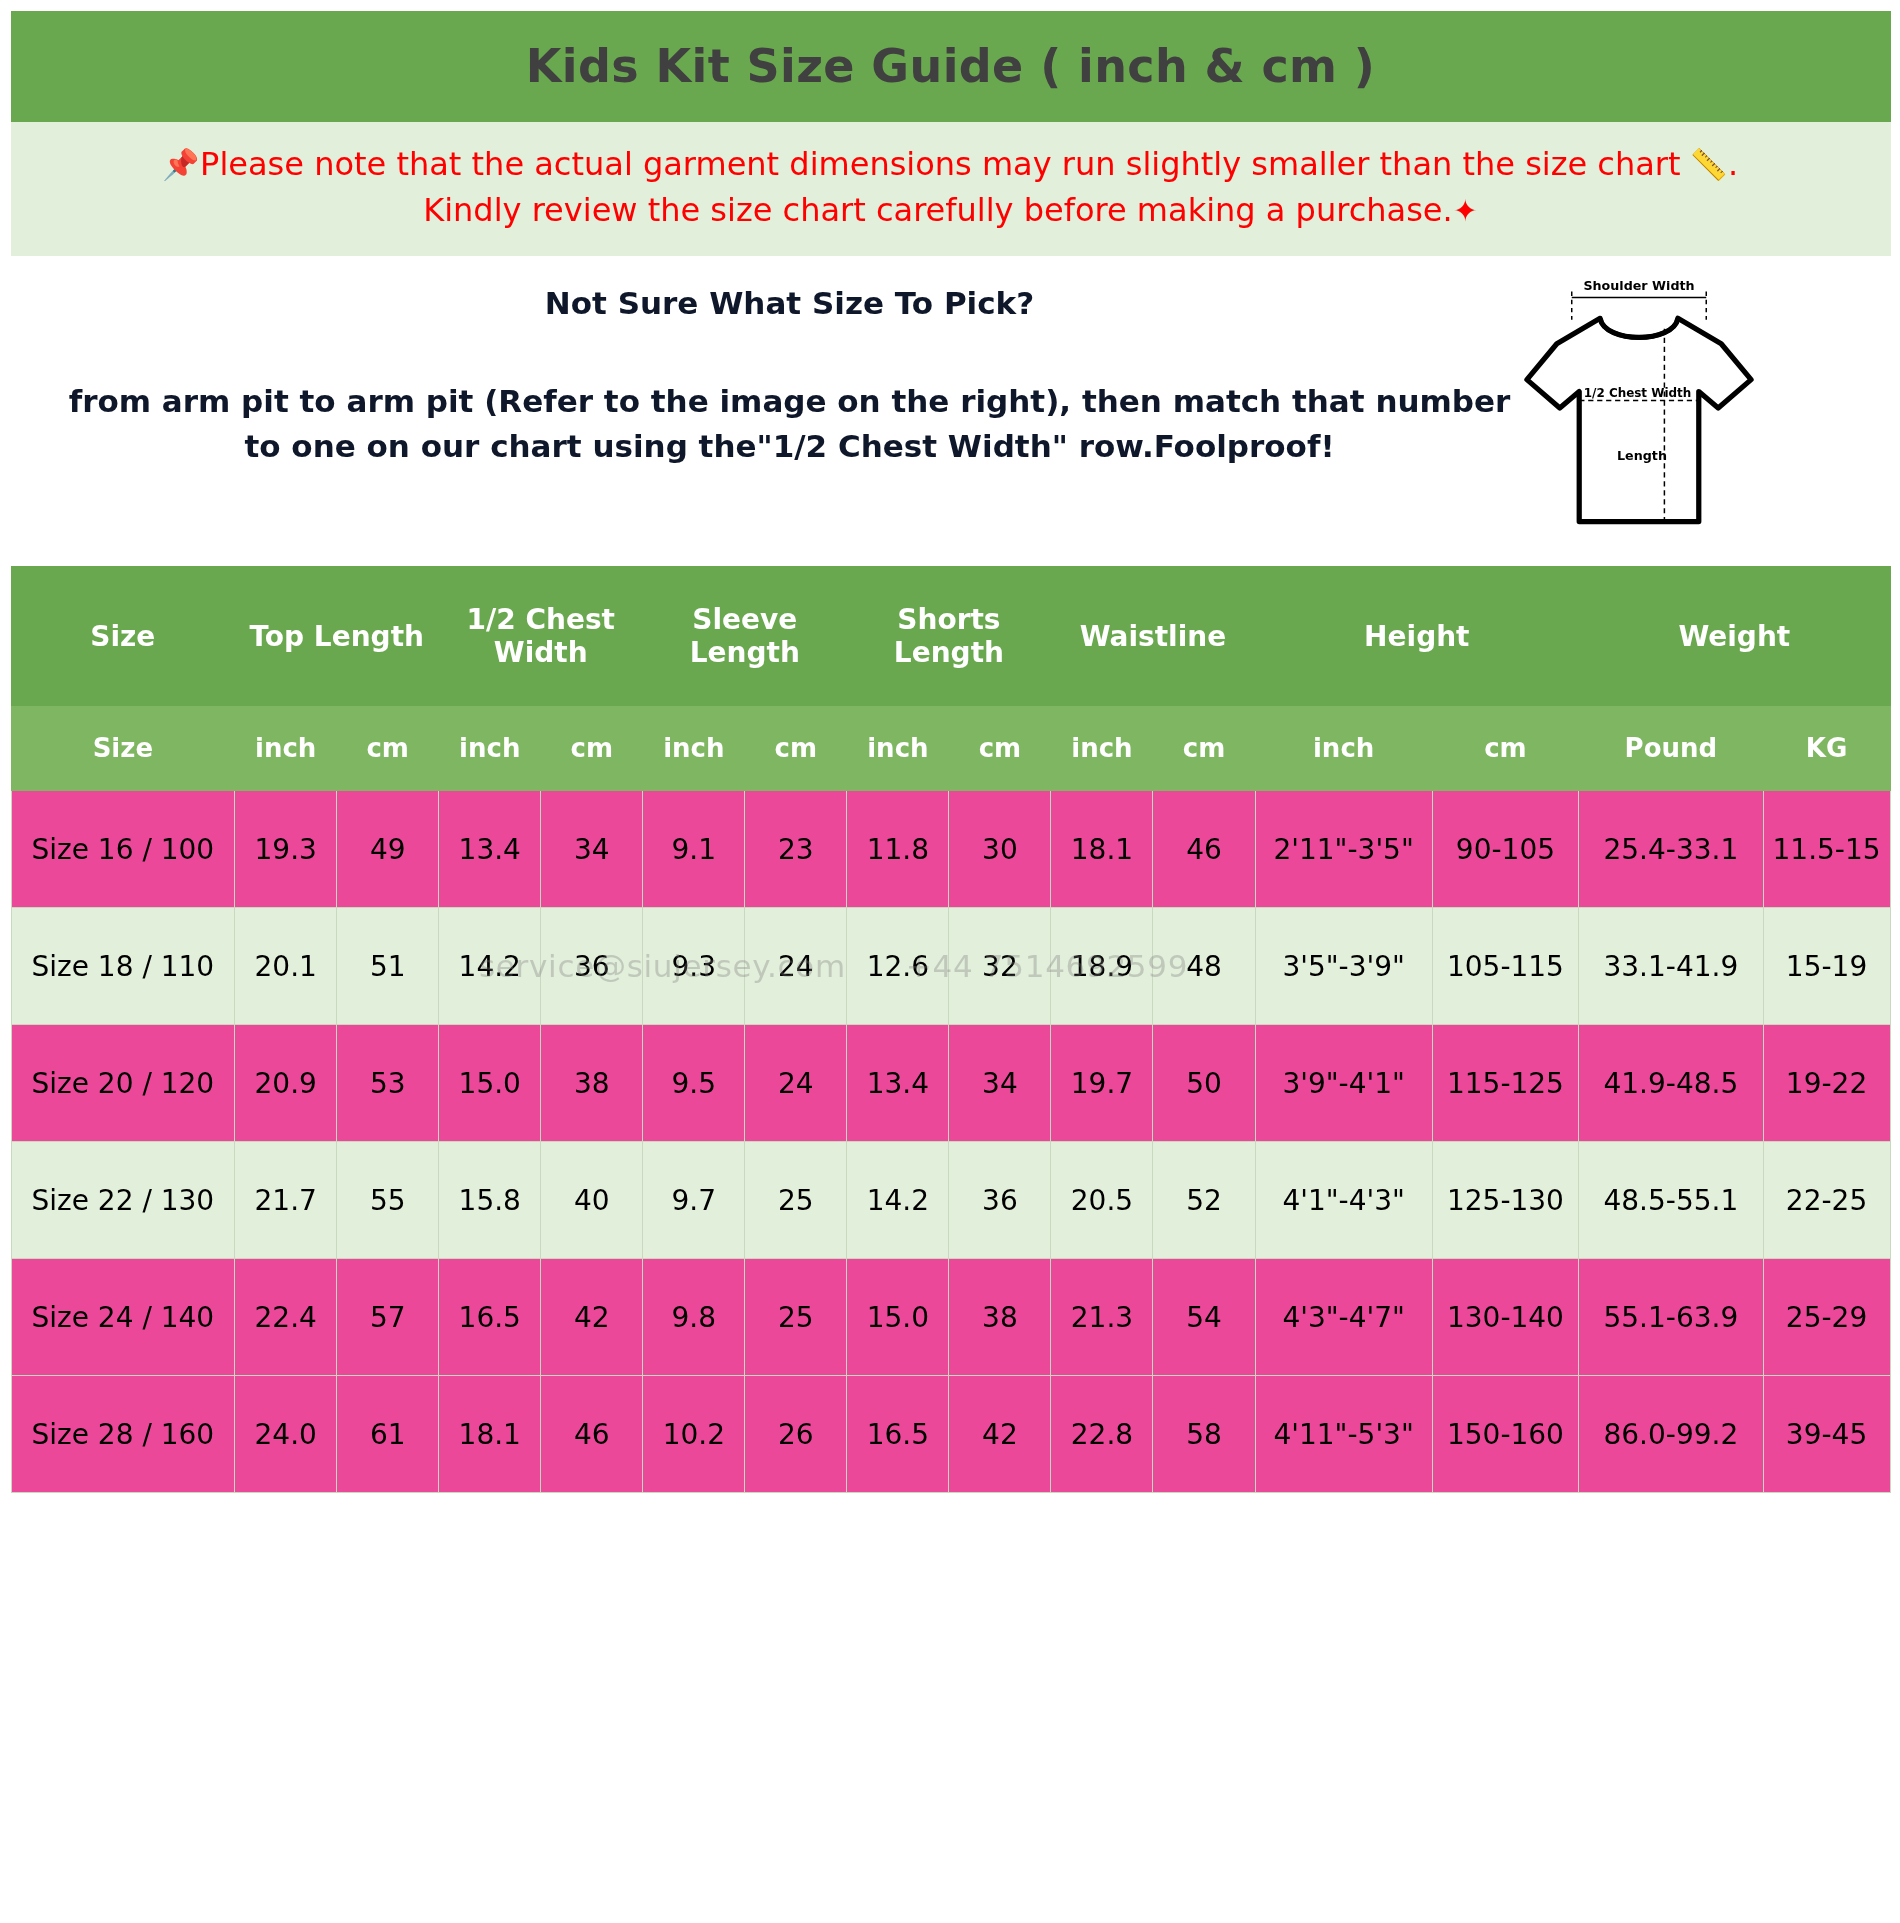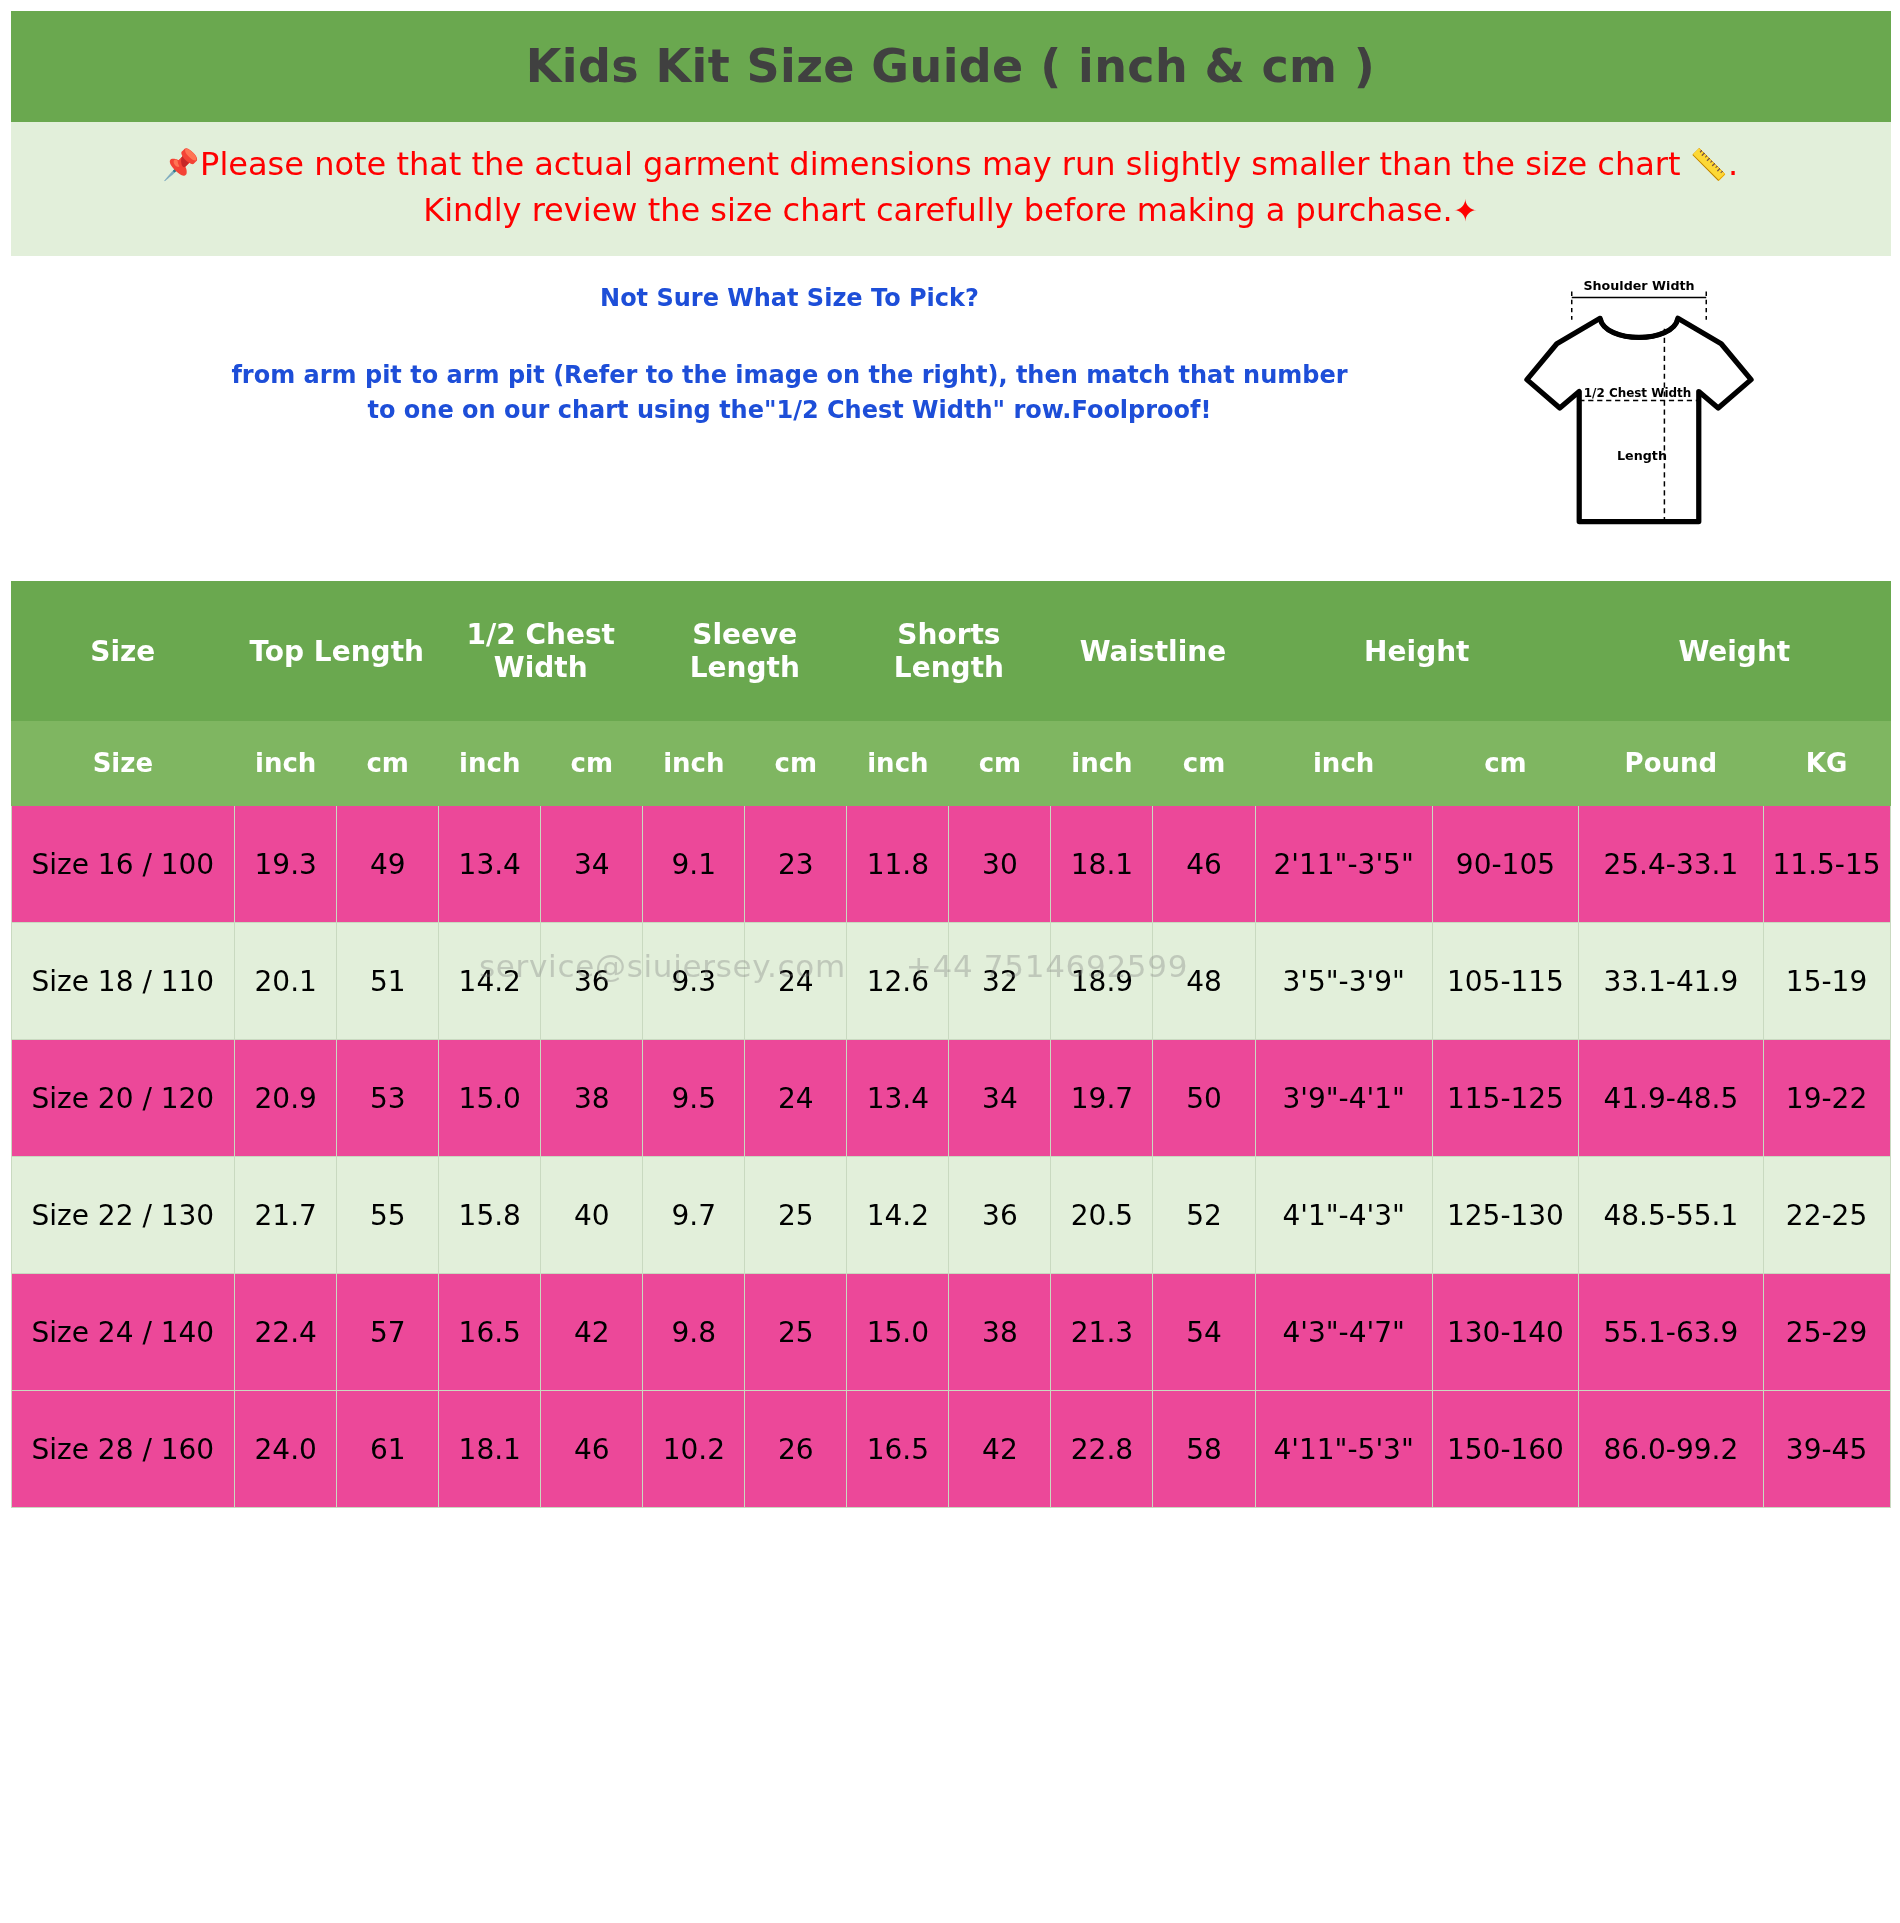--- a/index.html
+++ b/index.html
@@ -62,22 +62,22 @@
   .advice {
     background: #ffffff;
     box-sizing: border-box;
     padding: 25.4px 0 21px 0;
     position: relative;
     min-height: 307px;
   }
   .advice-text {
     text-align: center;
     padding-right: 322px;
-    color: #1d4ed8;
-    font-size: 24px;
+    color: #0f172a;
+    font-size: 31px;
     font-weight: bold;
     line-height: 1.47;
   }
   .advice-text .headline {
     display: block;
     margin-bottom: 6px;
   }
 
   
   .shirt-figure {
@@ -87,21 +87,21 @@
     width: 299px;
     height: 269px;
   }
   .shirt-figure svg { display: block; }
 
   
   table.size-table {
     border-collapse: collapse;
     width: 100%;
     table-layout: fixed;
-    margin-top: 18px;
+    margin-top: 3px;
   }
   table.size-table th,
   table.size-table td {
     border: 1.5px solid #c9d9c0;
     text-align: center;
     vertical-align: middle;
     font-family: "DejaVu Sans", sans-serif;
   }
   thead tr.head-main th {
     background: #6aa84f;

